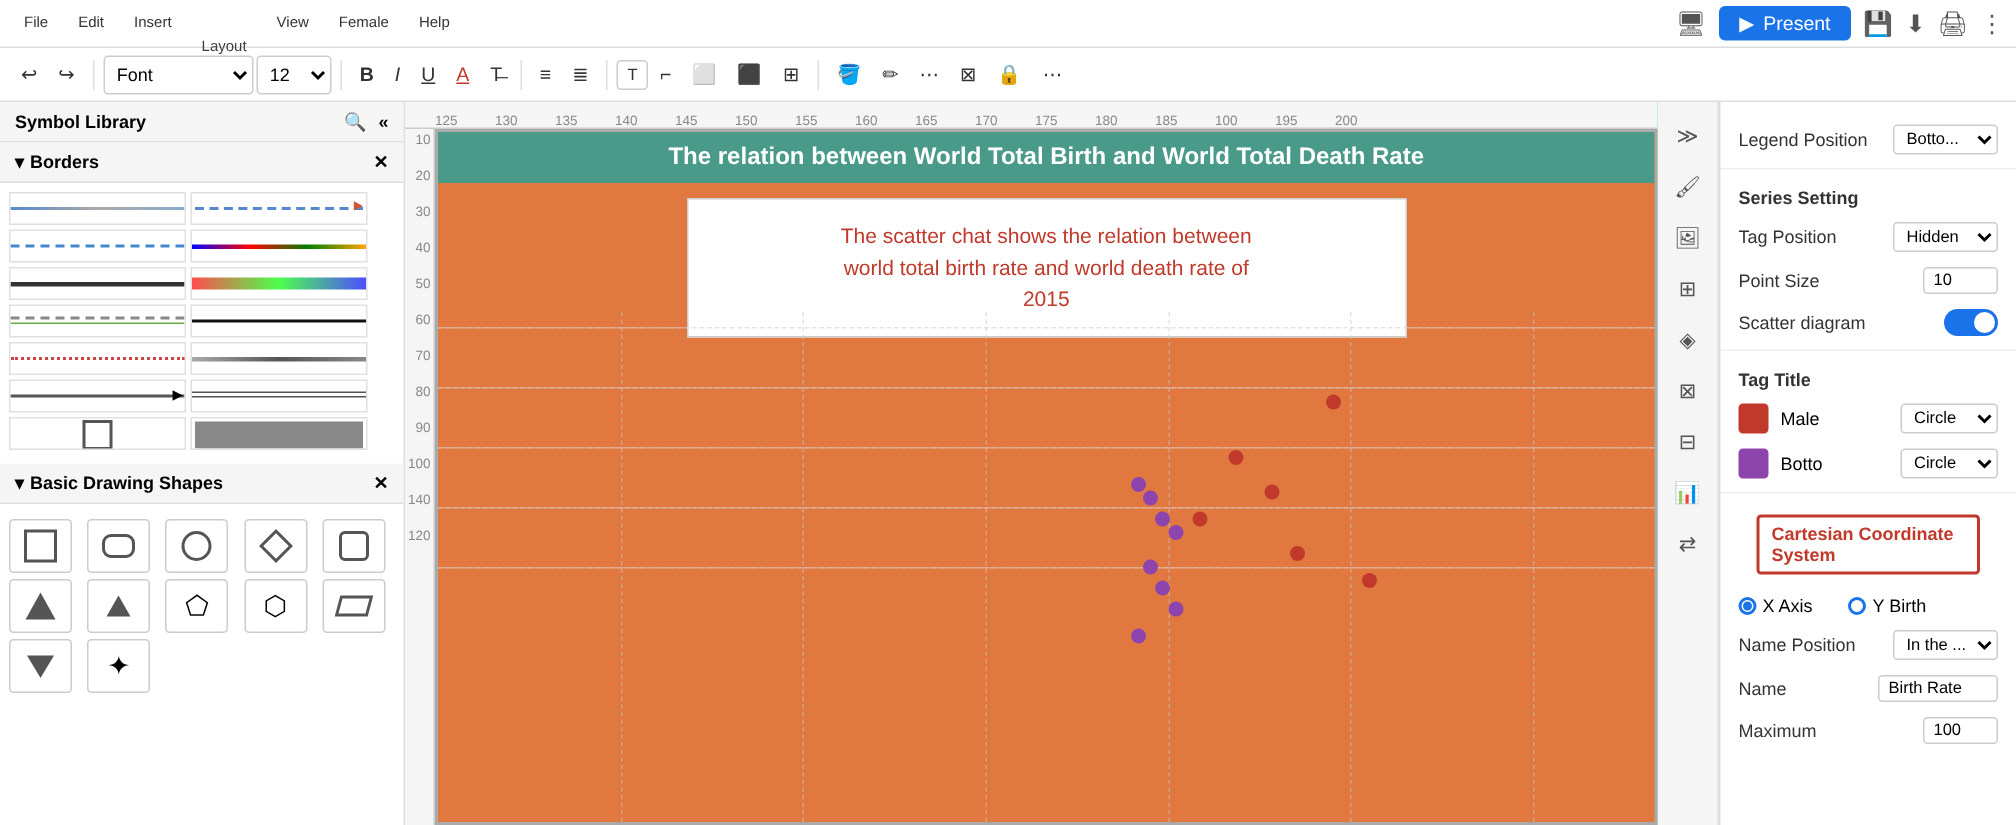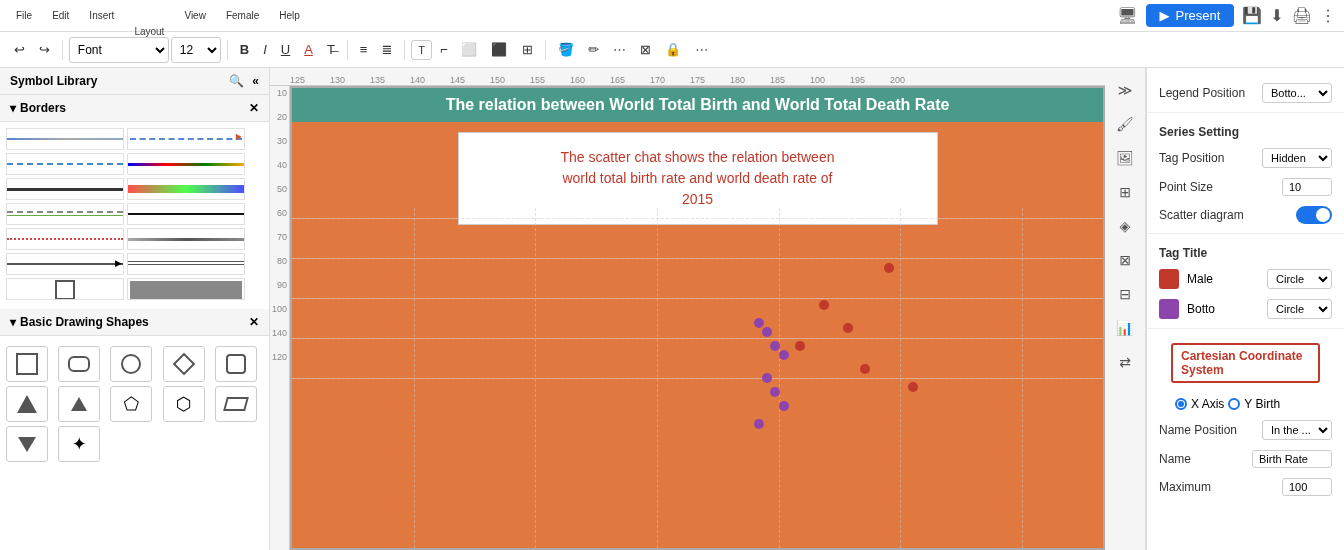--- a/index.html
+++ b/index.html
@@ -130,21 +130,21 @@
     .tag-select {
       border: 1px solid #ccc; border-radius: 3px; padding: 2px 4px;
       font-size: 11px; background: #fff; min-width: 65px;
     }
     .ccs-box {
       margin: 6px 12px; border: 2px solid #c0392b; border-radius: 3px;
       padding: 4px 8px; font-size: 12px; font-weight: 700; color: #c0392b;
       display: inline-block;
     }
     .axis-toggle {
-      display: flex; align-items: center; gap: 4px; padding: 4px 28px;
+      display: flex; align-items: center; gap: 24px; padding: 4px 12px;
     }
     .radio-option {
       display: flex; align-items: center; gap: 4px; font-size: 12px; cursor: pointer;
     }
     .radio-dot {
       width: 12px; height: 12px; border-radius: 50%; border: 2px solid #1a73e8;
       display: flex; align-items: center; justify-content: center;
     }
     .radio-dot.selected::after {
       content: ''; width: 6px; height: 6px; border-radius: 50%; background: #1a73e8;

